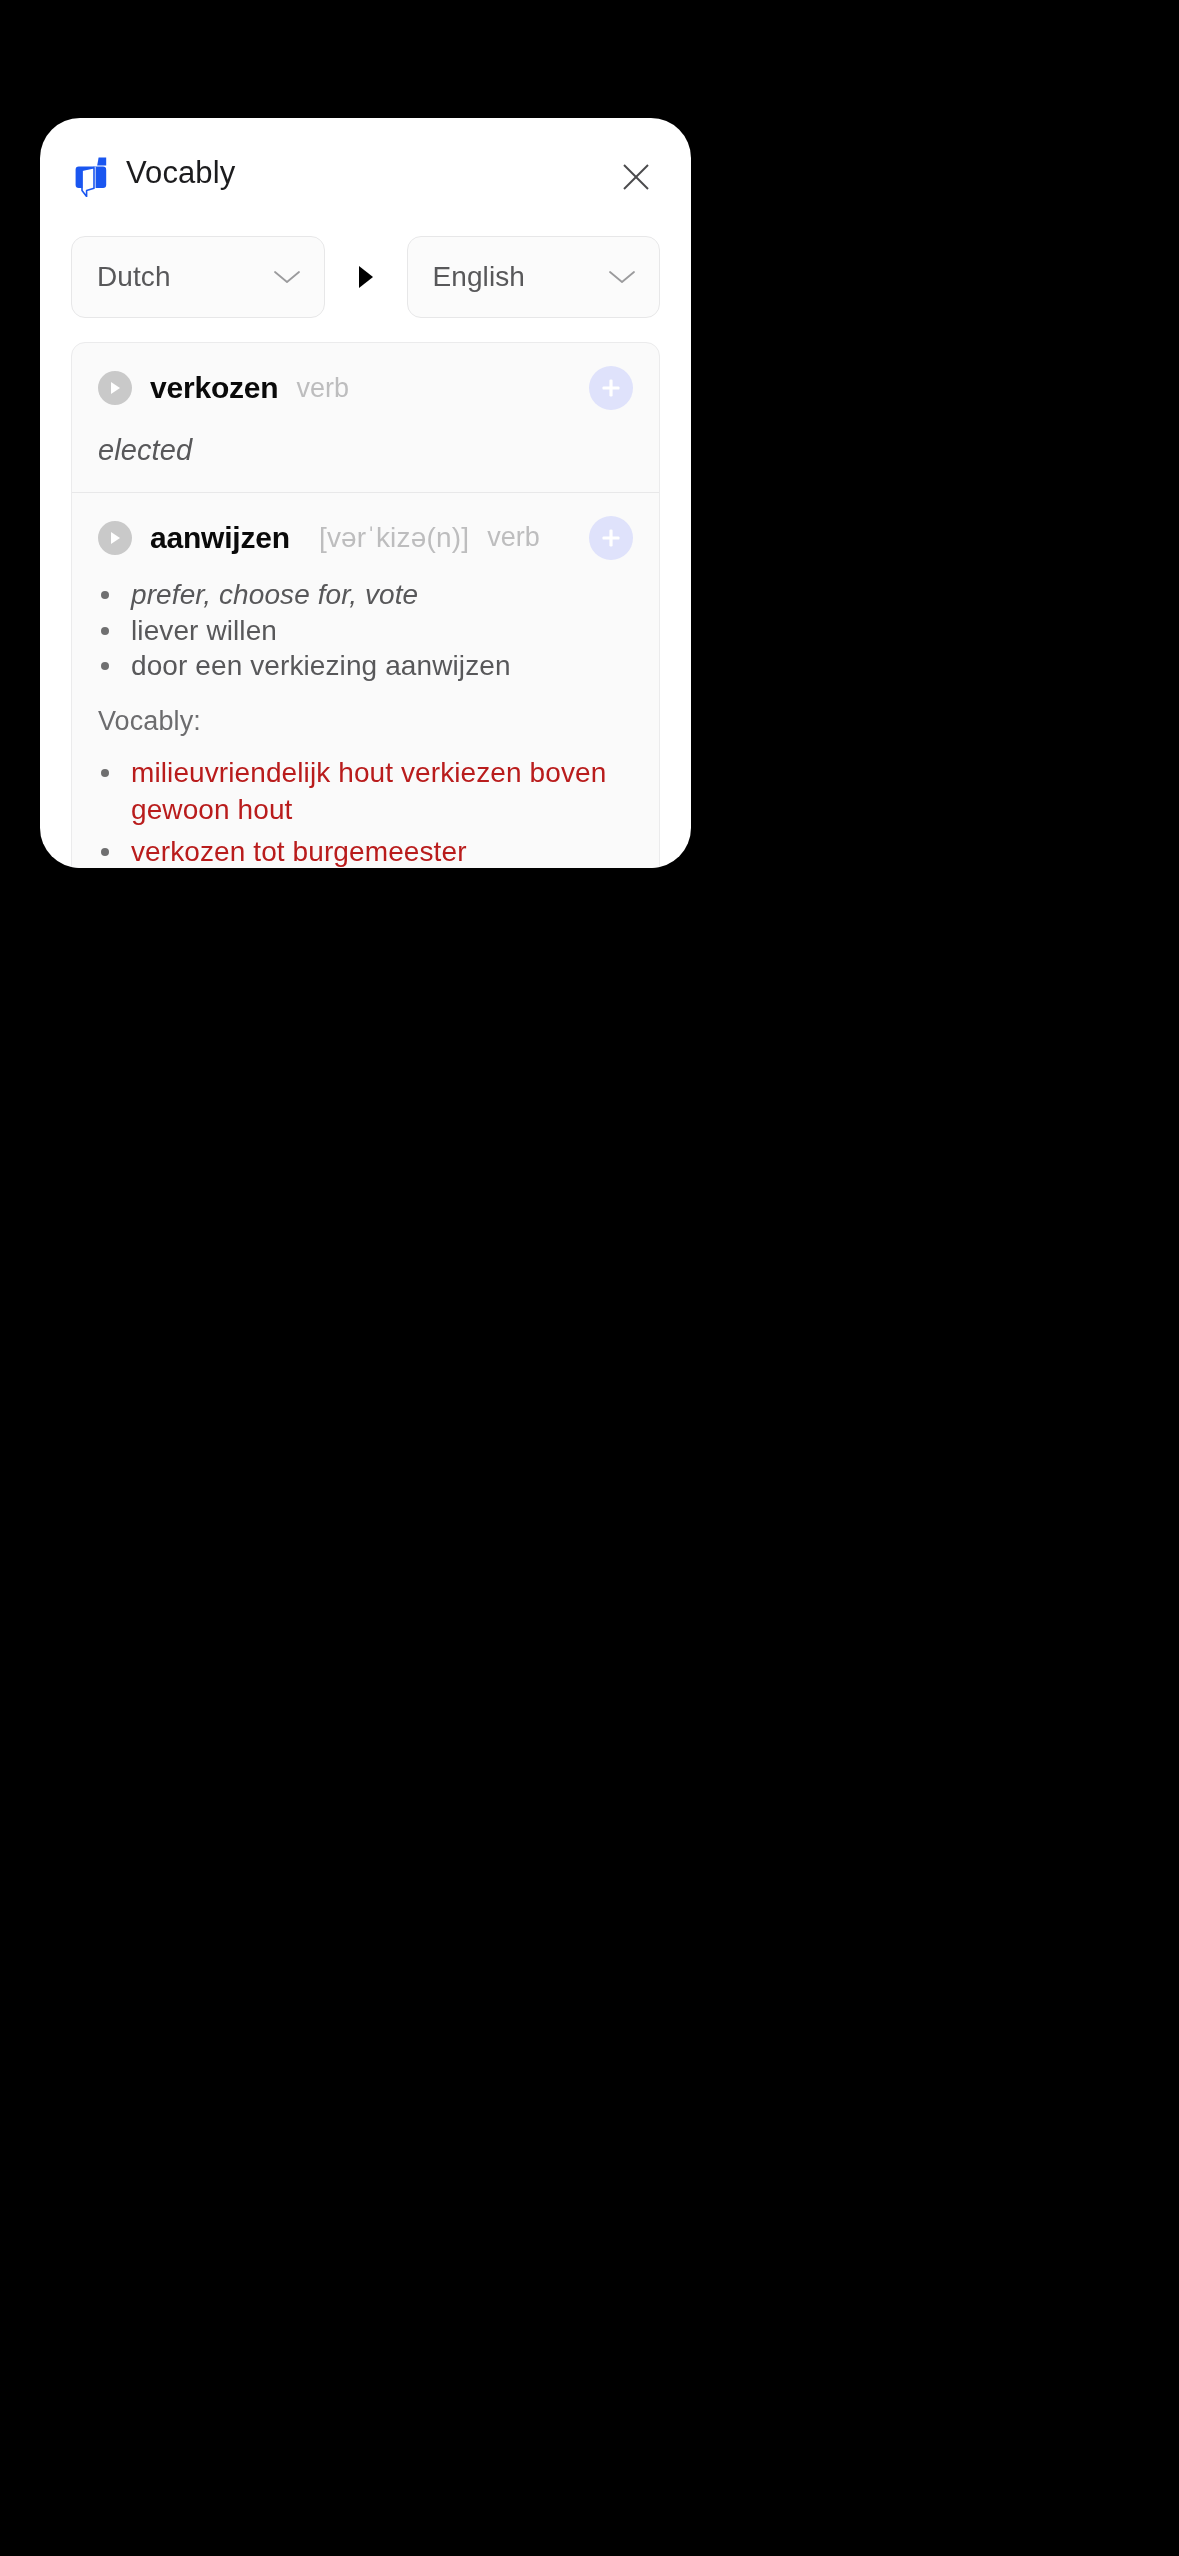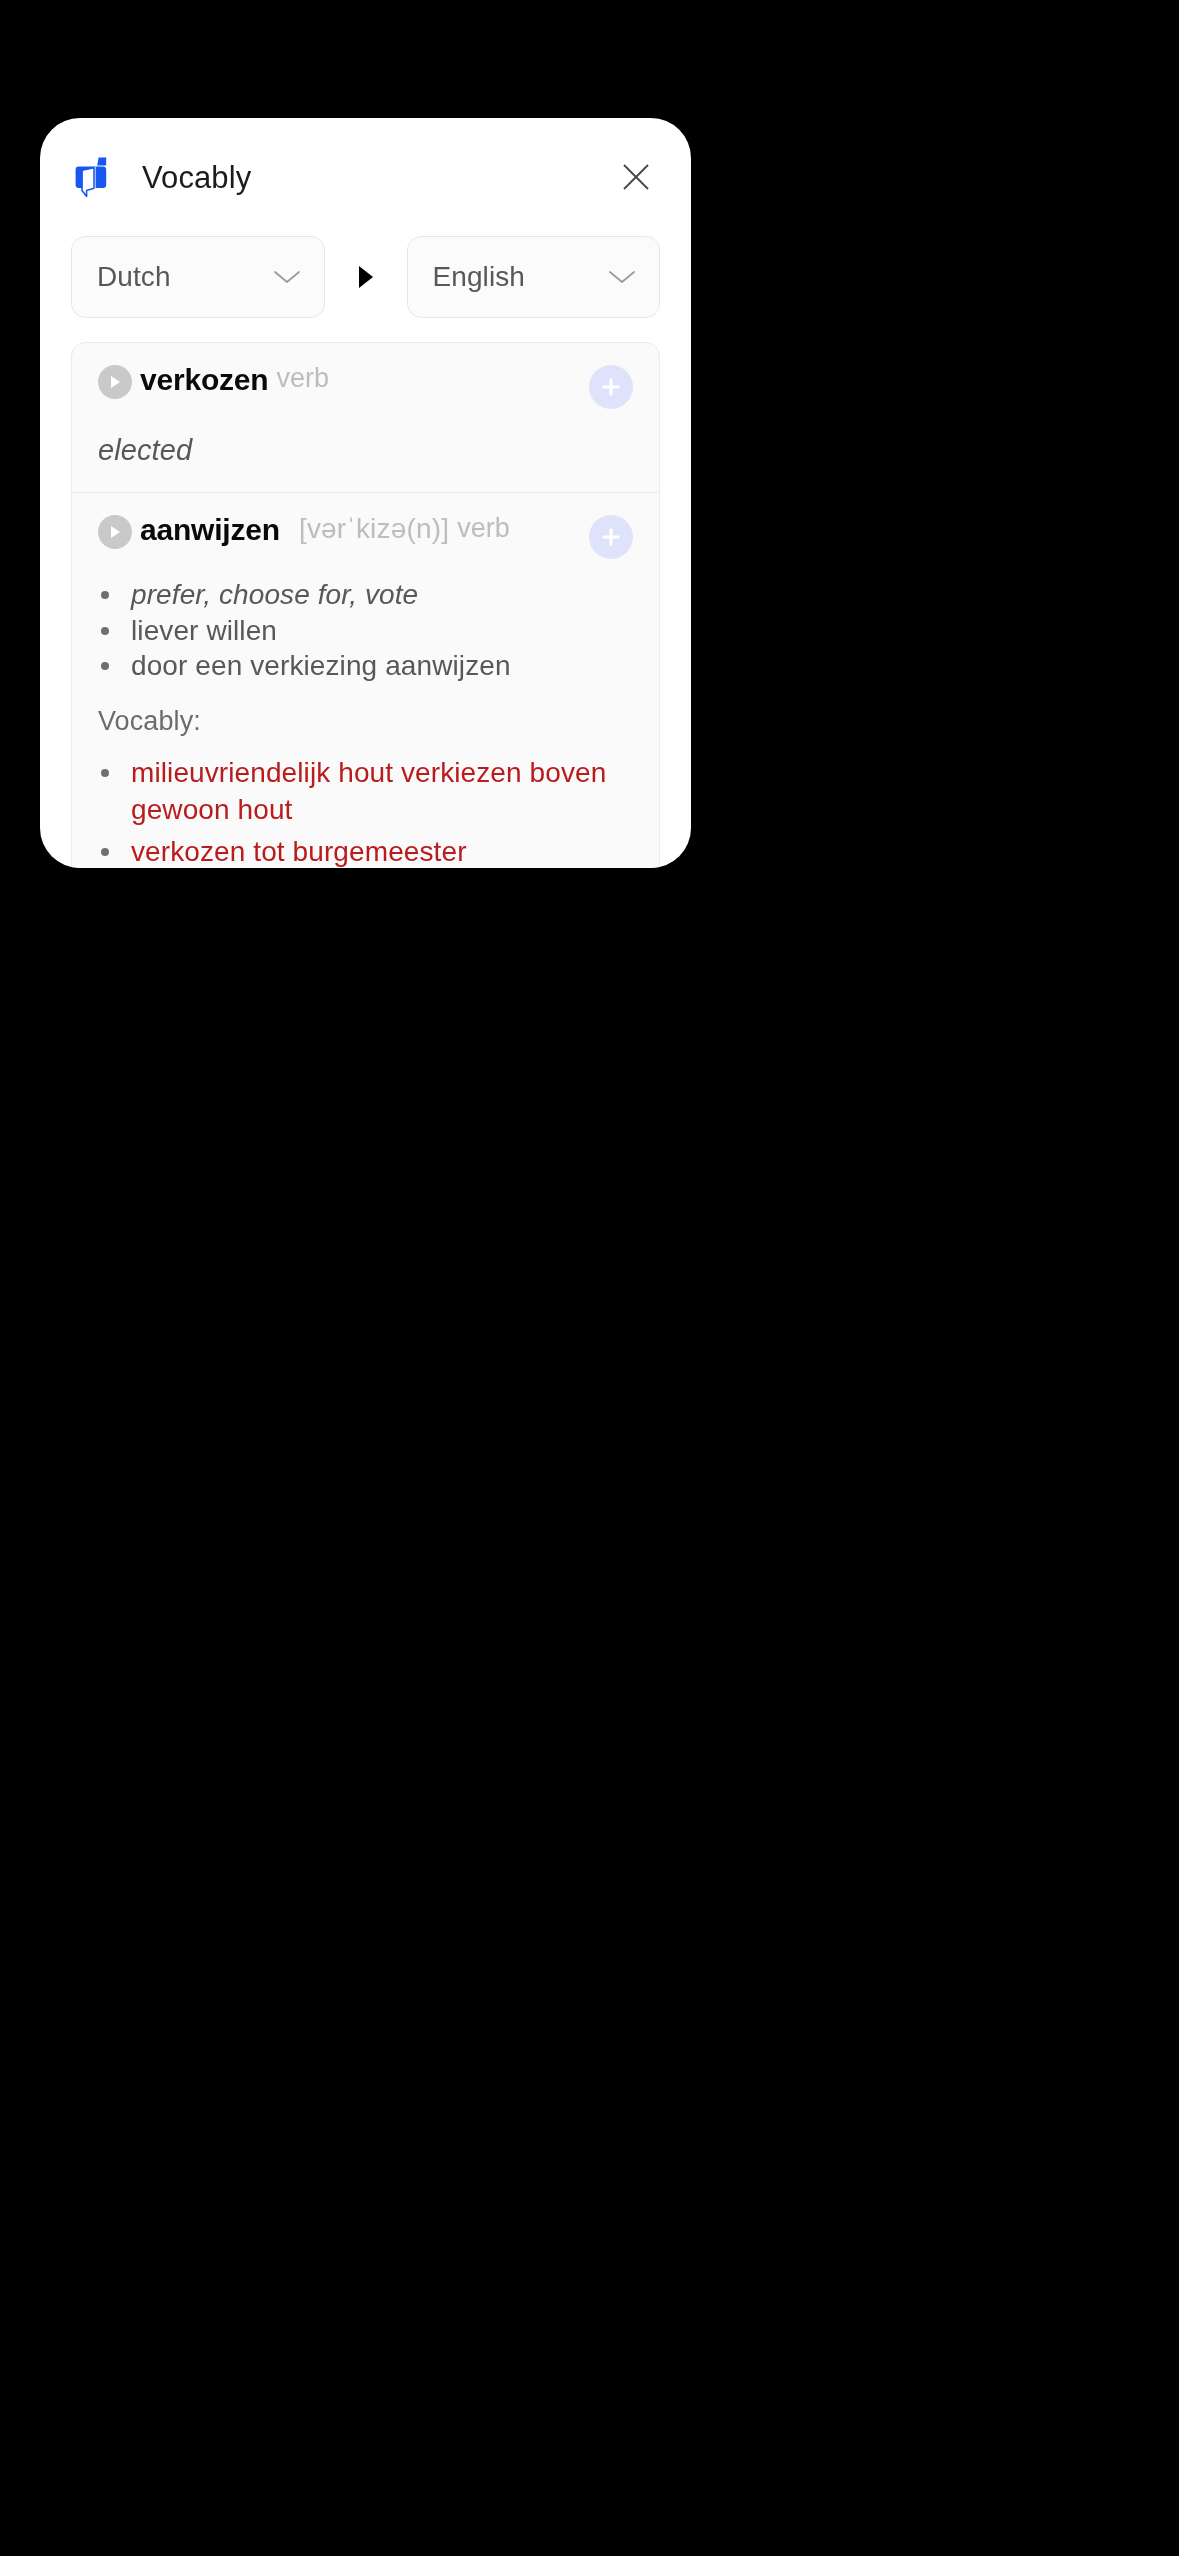--- a/index.html
+++ b/index.html
@@ -58,22 +58,22 @@
   .header {
     position: relative;
     height: 118px;
     display: flex;
     align-items: center;
     padding: 0 32px 0 34px;
     box-sizing: border-box;
   }
   .brand {
     display: flex;
-    align-items: center;
-    gap: 28px;
+    align-items: flex-start;
+    gap: 12px;
   }
   .logo-icon {
     width: 40px;
     height: 40px;
     display: block;
     flex: 0 0 auto;
   }
   .brand-title {
     font-size: 31px;
     line-height: 1;
@@ -139,22 +139,22 @@
   }
   .entry {
     padding: 22px 26px 24px 26px;
   }
   .entry + .entry {
     border-top: 1px solid #e8e8e9;
   }
 
   .entry-head {
     display: flex;
-    align-items: flex-start;
-    gap: 8px;
+    align-items: center;
+    gap: 18px;
     min-height: 46px;
   }
   .play-button {
     width: 34px;
     height: 34px;
     border-radius: 50%;
     background: #c9c9c9;
     display: flex;
     align-items: center;
     justify-content: center;

